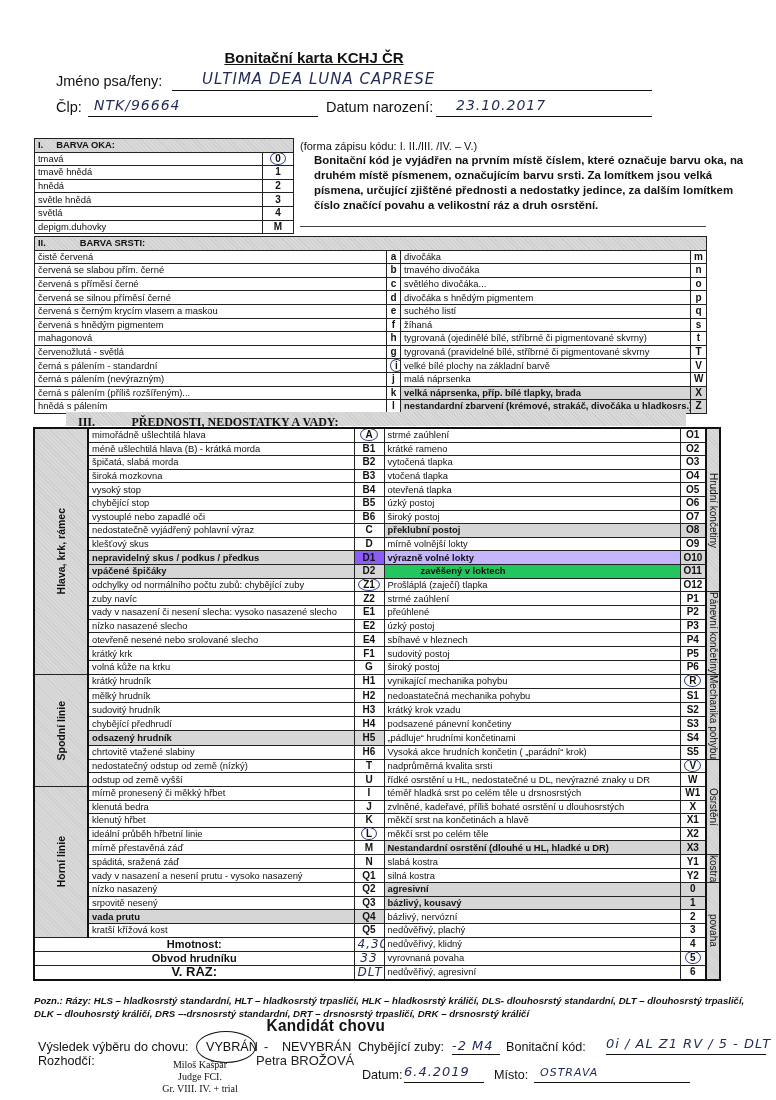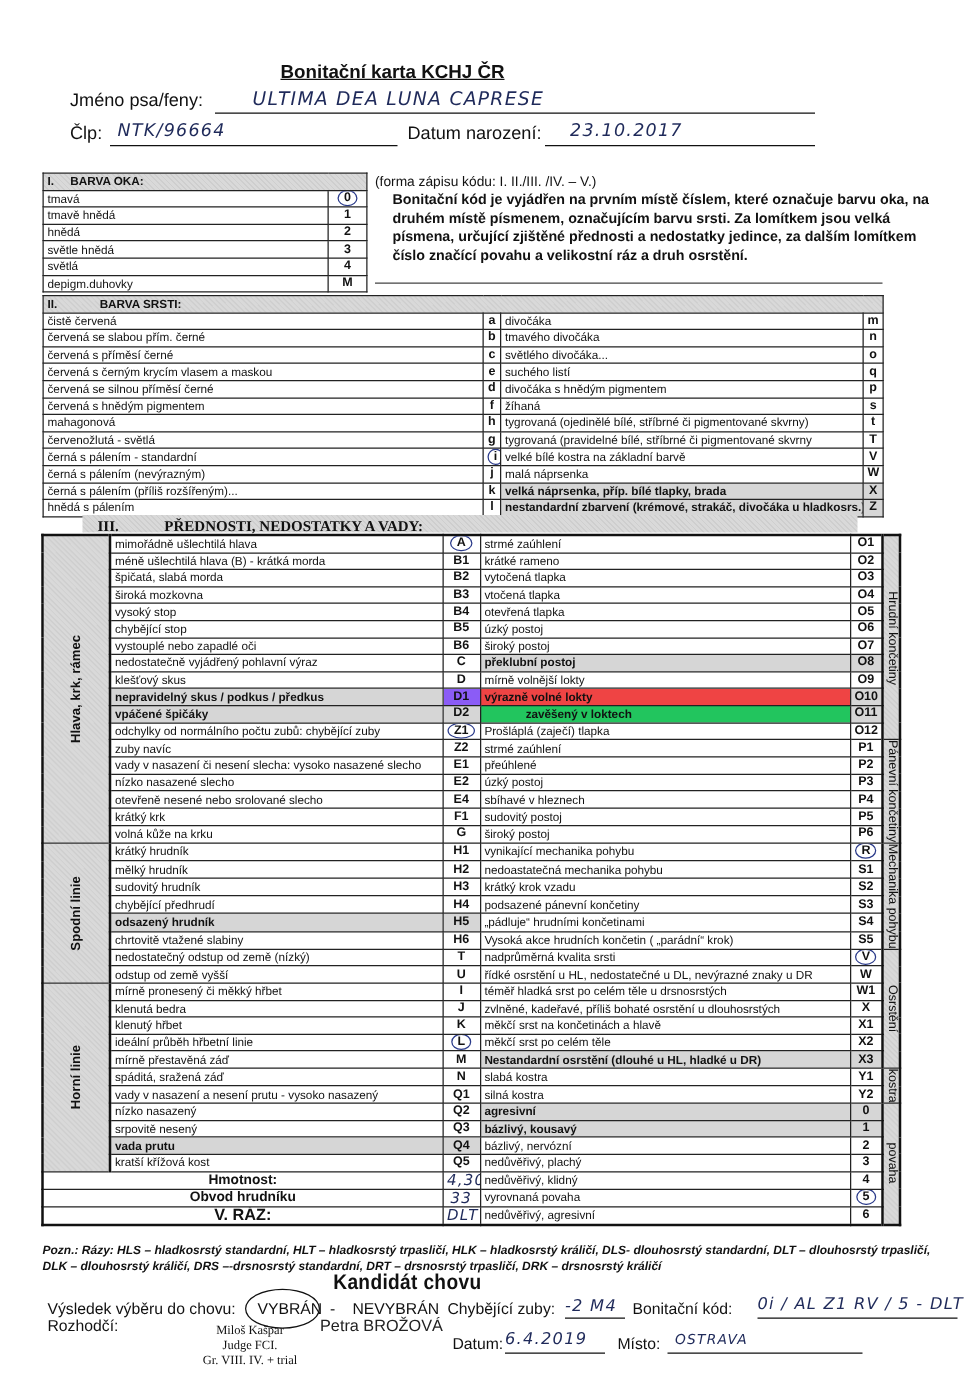--- a/index.html
+++ b/index.html
@@ -106,53 +106,53 @@
         <td><span>tmavého divočáka</span></td>
         <td class="code"><span>n</span></td>
       </tr>
       <tr>
         <td><span>červená s příměsí černé</span></td>
         <td class="code"><span>c</span></td>
         <td><span>světlého divočáka...</span></td>
         <td class="code"><span>o</span></td>
       </tr>
       <tr>
+        <td><span>červená se silnou příměsí černé</span></td>
+        <td class="code"><span>d</span></td>
+        <td><span>divočáka s hnědým pigmentem</span></td>
+        <td class="code"><span>p</span></td>
+      </tr>
+      <tr>
         <td><span>červená s černým krycím vlasem a maskou</span></td>
         <td class="code"><span>e</span></td>
         <td><span>suchého listí</span></td>
         <td class="code"><span>q</span></td>
       </tr>
       <tr>
-        <td><span>červená se silnou příměsí černé</span></td>
-        <td class="code"><span>d</span></td>
-        <td><span>divočáka s hnědým pigmentem</span></td>
-        <td class="code"><span>p</span></td>
-      </tr>
-      <tr>
         <td><span>červená s hnědým pigmentem</span></td>
         <td class="code"><span>f</span></td>
         <td><span>žíhaná</span></td>
         <td class="code"><span>s</span></td>
       </tr>
       <tr>
         <td><span>mahagonová</span></td>
         <td class="code"><span>h</span></td>
         <td><span>tygrovaná (ojedinělé bílé, stříbrné či pigmentované skvrny)</span></td>
         <td class="code"><span>t</span></td>
       </tr>
       <tr>
         <td><span>červenožlutá - světlá</span></td>
         <td class="code"><span>g</span></td>
         <td><span>tygrovaná (pravidelné bílé, stříbrné či pigmentované skvrny</span></td>
         <td class="code"><span>T</span></td>
       </tr>
       <tr>
         <td><span>černá s pálením - standardní</span></td>
         <td class="code"><span class="circ">i</span></td>
-        <td><span>velké bílé kostra na základní barvě</span></td>
+        <td><span>velké bílé plochy na základní barvě</span></td>
         <td class="code"><span>V</span></td>
       </tr>
       <tr>
         <td><span>černá s pálením (nevýrazným)</span></td>
         <td class="code"><span>j</span></td>
         <td><span>malá náprsenka</span></td>
         <td class="code"><span>W</span></td>
       </tr>
       <tr>
         <td><span>černá s pálením (příliš rozšířeným)...</span></td>
@@ -240,21 +240,21 @@
       </tr>
       <tr>
         <td><span>klešťový skus</span></td>
         <td class="code"><span>D</span></td>
         <td><span>mírně volnější lokty</span></td>
         <td class="code"><span>O9</span></td>
       </tr>
       <tr>
         <td style="background: rgb(214, 214, 214); font-weight: bold;"><span>nepravidelný skus / podkus / předkus</span></td>
         <td class="code" style="background: #8b5cf6;"><span>D1</span></td>
-        <td style="background: #ef4444; font-weight: bold;"><span>výrazně volné lokty</span></td>
+        <td style="background: #c4b5fd; font-weight: bold;"><span>výrazně volné lokty</span></td>
         <td class="code" style="background: rgb(214, 214, 214);"><span>O10</span></td>
       </tr>
       <tr>
         <td style="background: rgb(214, 214, 214); font-weight: bold;"><span>vpáčené špičáky</span></td>
         <td class="code" style="background: rgb(214, 214, 214);"><span>D2</span></td>
         <td style="background: #22c55e; font-weight: bold; padding-left: 36px;"><span>zavěšený v loktech</span></td>
         <td class="code" style="background: rgb(214, 214, 214);"><span>O11</span></td>
       </tr>
       <tr>
         <td><span>odchylky od normálního počtu zubů: chybějící zuby</span></td>

